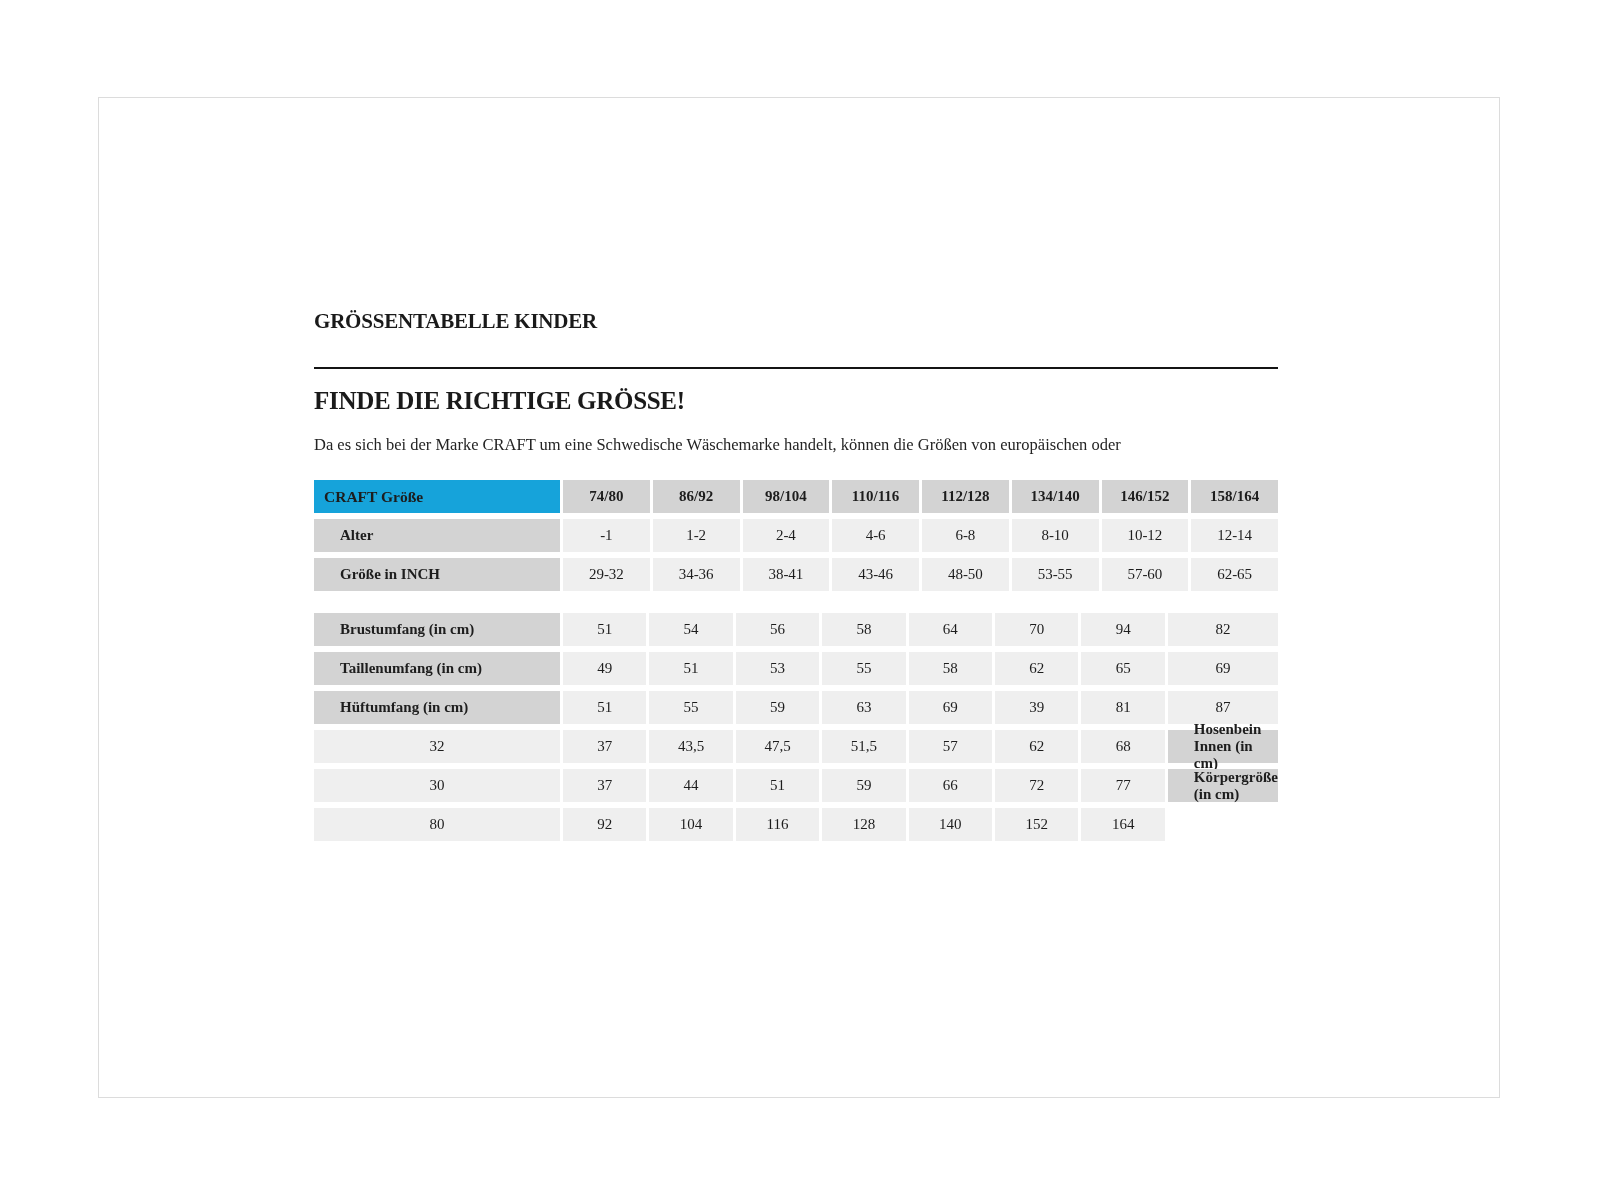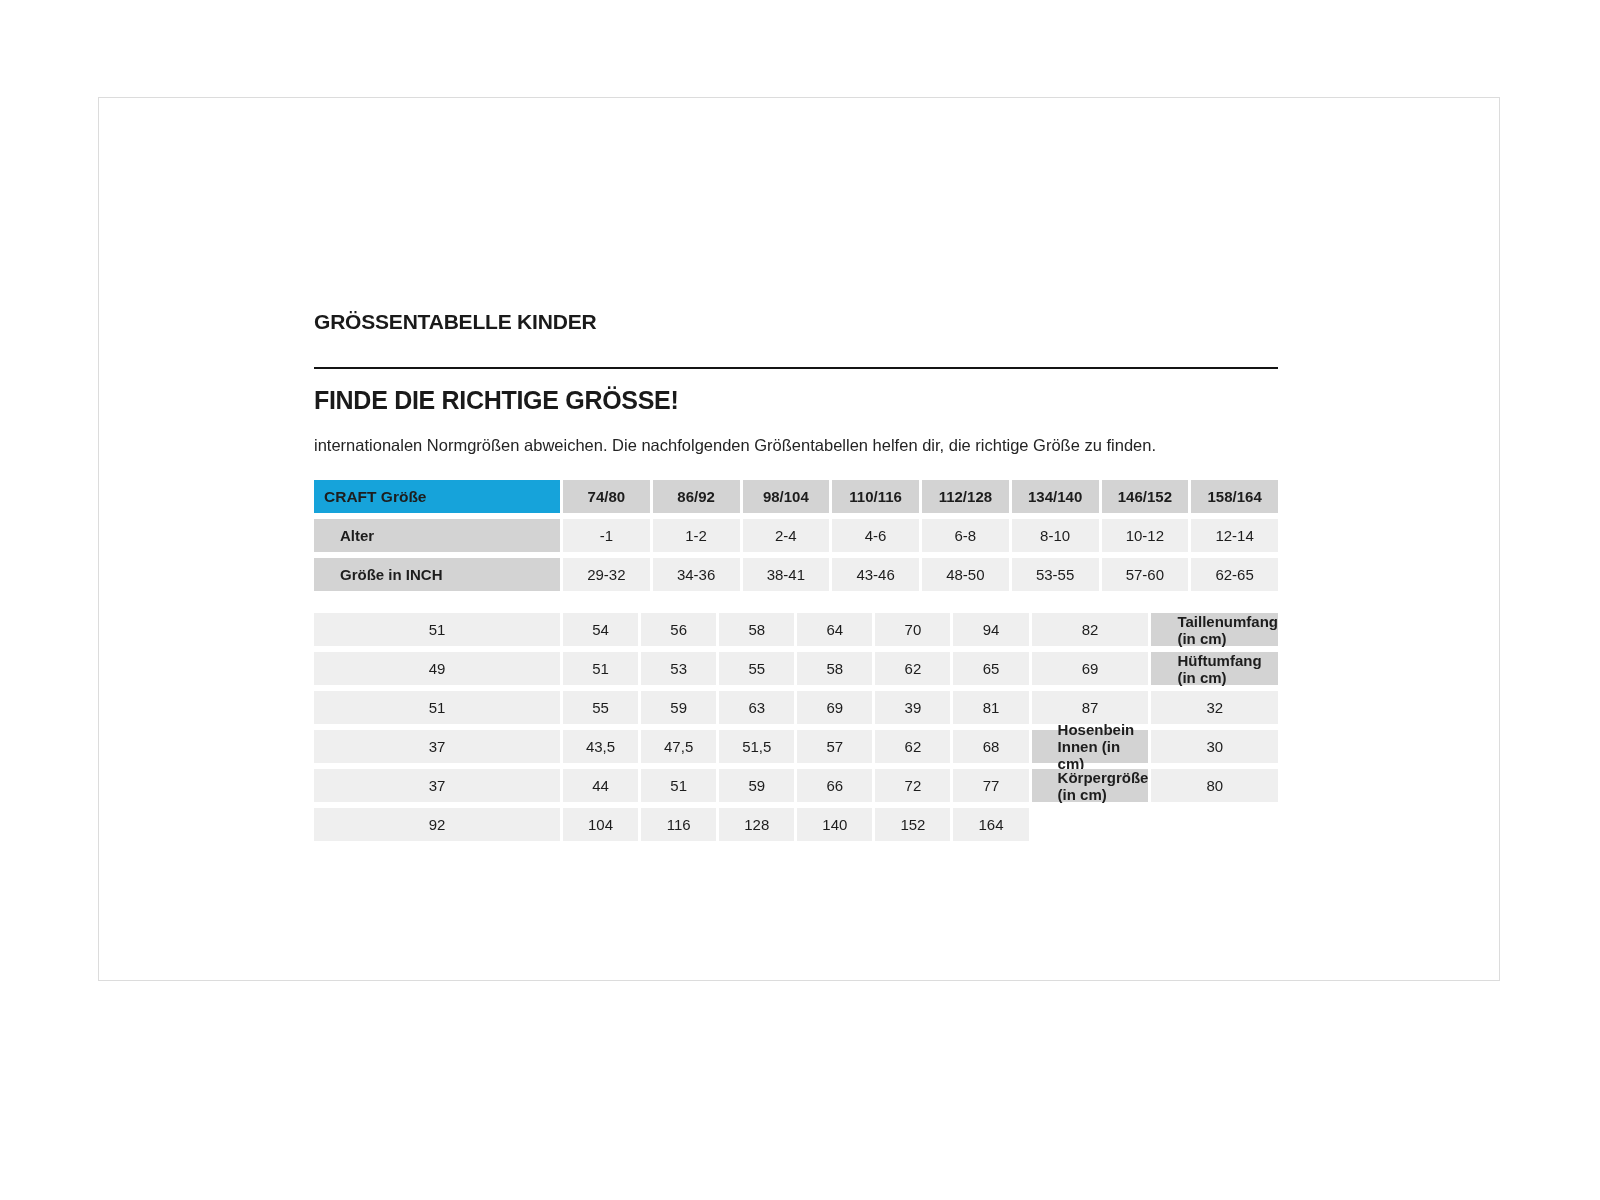--- a/index.html
+++ b/index.html
@@ -6,23 +6,24 @@
   html, body {
     width: 1600px; height: 1200px;
     background: #ffffff;
     font-family: "Liberation Sans", sans-serif;
     color: #1d1d1d;
     overflow: hidden;
   }
   .card {
     position: absolute;
     left: 98px; top: 97px;
-    width: 1402px; height: 884px;
+    width: 1402px; height: 1001px;
     background: #ffffff;
     border: 1px solid #dcdcdc;
+    font-family: Liberation Serif, serif;
   }
   .content {
     position: absolute;
     left: 215px; top: 0;
     width: 964px;
   }
   .section-title {
     margin-top: 212px;
     font-size: 21px;
     line-height: 23px;
@@ -94,21 +95,21 @@
 <div class="card">
   <div class="content">
 
     <div class="section-title">GRÖSSENTABELLE KINDER</div>
 
     <div class="divider"></div>
 
     <div class="headline">FINDE DIE RICHTIGE GRÖSSE!</div>
 
     <div class="intro">
-      <span class="line">internationalen Normgrößen abweichen. Die nachfolgenden Größentabellen helfen dir, die richtige Größe zu finden.</span>
+      <span class="line">Da es sich bei der Marke CRAFT um eine Schwedische Wäschemarke handelt, können die Größen von europäischen oder</span>
     </div>
 
     <div class="size-table info">
         <div class="cell craft" style="background: rgb(22, 163, 218);">CRAFT Größe</div>
         <div class="cell colhead">74/80</div>
         <div class="cell colhead">86/92</div>
         <div class="cell colhead">98/104</div>
         <div class="cell colhead">110/116</div>
         <div class="cell colhead">112/128</div>
         <div class="cell colhead">134/140</div>
@@ -128,20 +129,21 @@
         <div class="cell value">34-36</div>
         <div class="cell value">38-41</div>
         <div class="cell value">43-46</div>
         <div class="cell value">48-50</div>
         <div class="cell value">53-55</div>
         <div class="cell value">57-60</div>
         <div class="cell value">62-65</div>
       </div>
 
     <div class="size-table measures">
+        <div class="cell label">Brustumfang (in cm)</div>
         <div class="cell value">51</div>
         <div class="cell value">54</div>
         <div class="cell value">56</div>
         <div class="cell value">58</div>
         <div class="cell value">64</div>
         <div class="cell value">70</div>
         <div class="cell value">94</div>
         <div class="cell value">82</div>
         <div class="cell label">Taillenumfang (in cm)</div>
         <div class="cell value">49</div>

